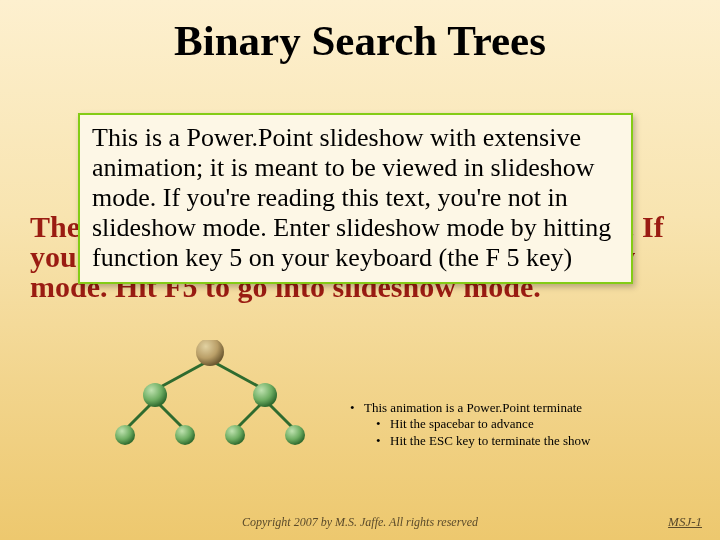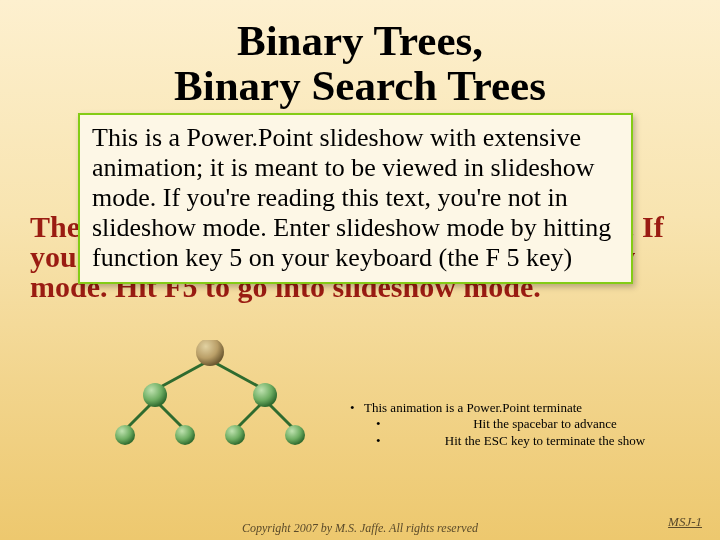--- a/index.html
+++ b/index.html
@@ -67,29 +67,29 @@
     width: 350px;
     font-size: 13px;
     line-height: 1.25;
     color: #000;
   }
   .bullets .b1 { padding-left: 14px; position: relative; }
   .bullets .b1::before {
     content: "•";
     position: absolute; left: 0; top: 0;
   }
-  .bullets .b2 { padding-left: 40px; position: relative; text-align: center; }
+  .bullets .b2 { padding-left: 40px; position: relative; }
   .bullets .b2::before {
     content: "•";
     position: absolute; left: 26px; top: 0;
   }
 
   .footer-copy {
     position: absolute;
-    bottom: 4px;
+    bottom: 10px;
     left: 0;
     width: 100%;
     text-align: center;
     font-style: italic;
     font-size: 12px;
     color: #5a4a2a;
   }
 
   .page-num {
     position: absolute;
@@ -98,21 +98,20 @@
     font-style: italic;
     font-size: 13px;
     color: #5a4a2a;
     text-decoration: underline;
   }
 </style>
 </head>
 <body>
 
 <div class="title-block">
-  <div class="title-line">Binary Trees,</div>
   <div class="title-line">Binary Search Trees</div>
 </div>
 
 <div class="red-line">These slides are best viewed in slideshow mode. If you're reading this text, you're not in slideshow mode. Hit F5 to go into slideshow mode.</div>
 
 <div class="overlay-box">
   <div class="overlay-text">This is a Power.Point slideshow with extensive animation; it is meant to be viewed in slideshow mode.  If you're reading this text, you're not in slideshow mode.  Enter slideshow mode by hitting function key 5 on your keyboard (the F 5 key)</div>
 </div>
 
 <svg class="graphic" viewBox="0 0 230 115">

